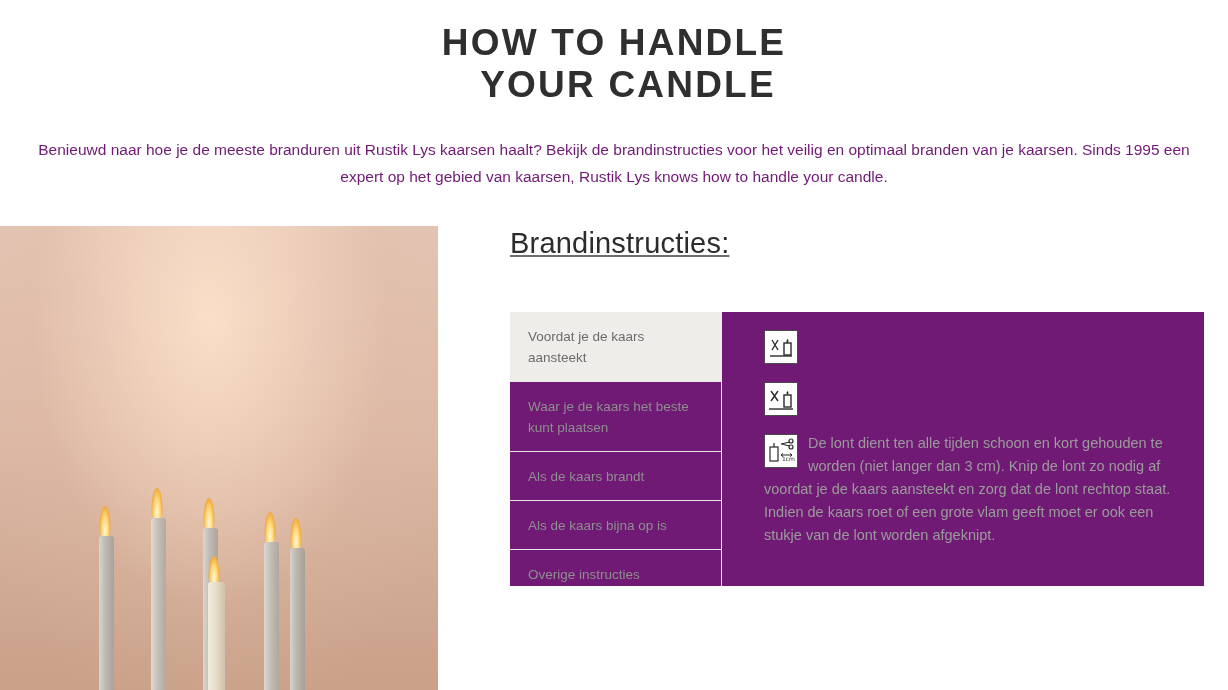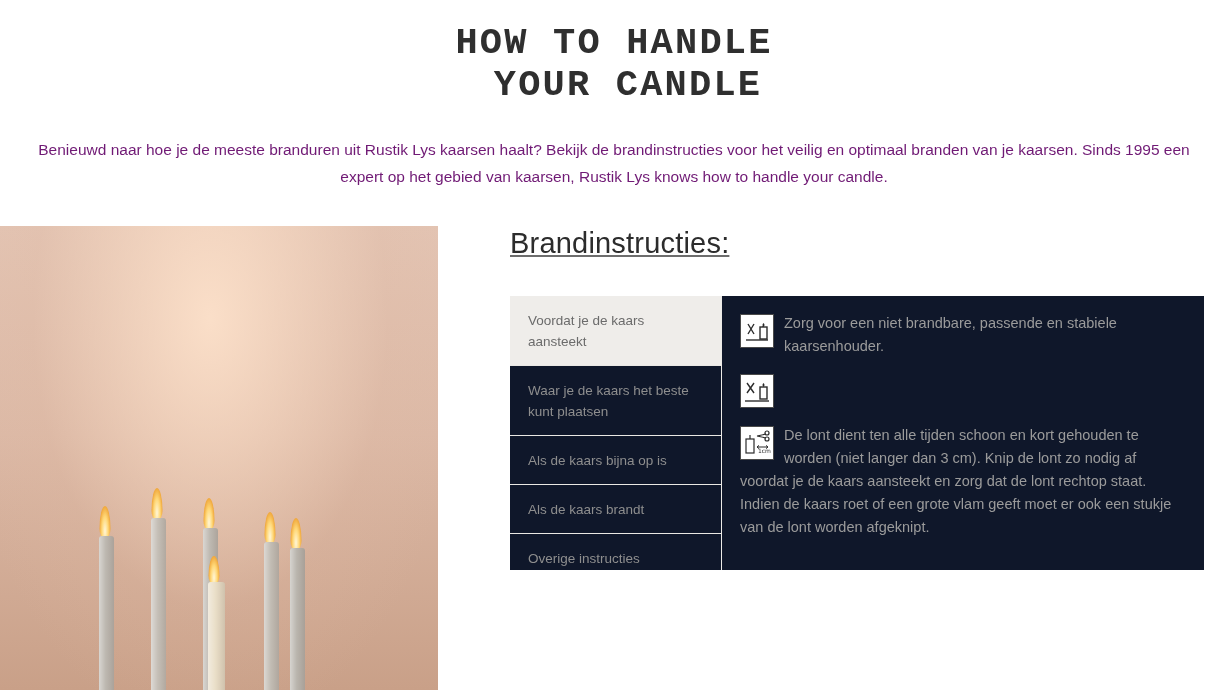--- a/index.html
+++ b/index.html
@@ -25,21 +25,20 @@
     padding-top: 22px;
     text-align: center;
   }
   .hero-title {
     font-size: 37px;
     line-height: 42px;
     letter-spacing: 2.2px;
     font-weight: 700;
     color: #2f2f2f;
     margin: 0;
-    font-family: Liberation Mono, monospace;
   }
   .hero-title .line2 { display: block; padding-left: 28px; }
 
   .hero-sub {
     margin: 30px auto 0 auto;
     width: 1186px;
     font-size: 15.5px;
     line-height: 27px;
     color: #701a75;
   }
@@ -103,25 +102,26 @@
     line-height: 34px;
     font-weight: 400;
     color: #2c2c2c;
     margin: 0;
     letter-spacing: 0.2px;
   }
 
   .panel {
     position: absolute;
     left: 0;
-    top: 70px;
+    top: 86px;
     width: 694px;
     height: 274px;
-    background: #0f172a;
+    background: #701a75;
     display: flex;
+    gap: 24px;
   }
 
   .accordion {
     width: 212px;
     padding: 0;
     box-sizing: border-box;
     border-right: 1px solid #eceae7;
   }
   .acc-item {
     padding: 14px 18px 13px 18px;
@@ -222,45 +222,44 @@
       <div class="panel">
 
         <div class="accordion">
           <div class="acc-item active">
             <span>Voordat je de kaars aansteekt</span>
           </div>
           <div class="acc-item">
             <span>Waar je de kaars het beste kunt plaatsen</span>
           </div>
           <div class="acc-item">
+            <span>Als de kaars brandt</span>
+          </div>
+          <div class="acc-item">
             <span>Als de kaars bijna op is</span>
-          </div>
-          <div class="acc-item">
-            <span>Als de kaars brandt</span>
           </div>
           <div class="acc-item">
             <span>Overige instructies</span>
           </div>
         </div>
 
         <div class="instructions">
 
           <div class="instr">
             <span class="ico">
               <svg width="32" height="32" viewBox="0 0 32 32" aria-hidden="true">
                 <g stroke="#2b2b2b" stroke-width="1.4" fill="none">
                   <path d="M7 9 L13 19 M13 9 L7 19"></path>
                   <path d="M22 11 v12" stroke-width="1.2"></path>
                   <rect x="19" y="12" width="7" height="12" fill="#fff"></rect>
                   <path d="M22.5 8 q2 2 0 4 q-2 -2 0 -4z" fill="#2b2b2b" stroke="none"></path>
                   <path d="M5 25 h22" stroke-width="1.4"></path>
                 </g>
               </svg>
             </span>
-            <span class="instr-text">Zorg voor een niet brandbare, passende en stabiele kaarsenhouder.</span>
             <div class="clear"></div>
           </div>
 
           <div class="instr">
             <span class="ico">
               <svg width="32" height="32" viewBox="0 0 32 32" aria-hidden="true">
                 <g stroke="#2b2b2b" stroke-width="1.4" fill="none">
                   <path d="M6 8 L13 18 M13 8 L6 18"></path>
                   <rect x="19" y="12" width="7" height="12" fill="#fff"></rect>
                   <path d="M22.5 8 q2 2 0 4 q-2 -2 0 -4z" fill="#2b2b2b" stroke="none"></path>

